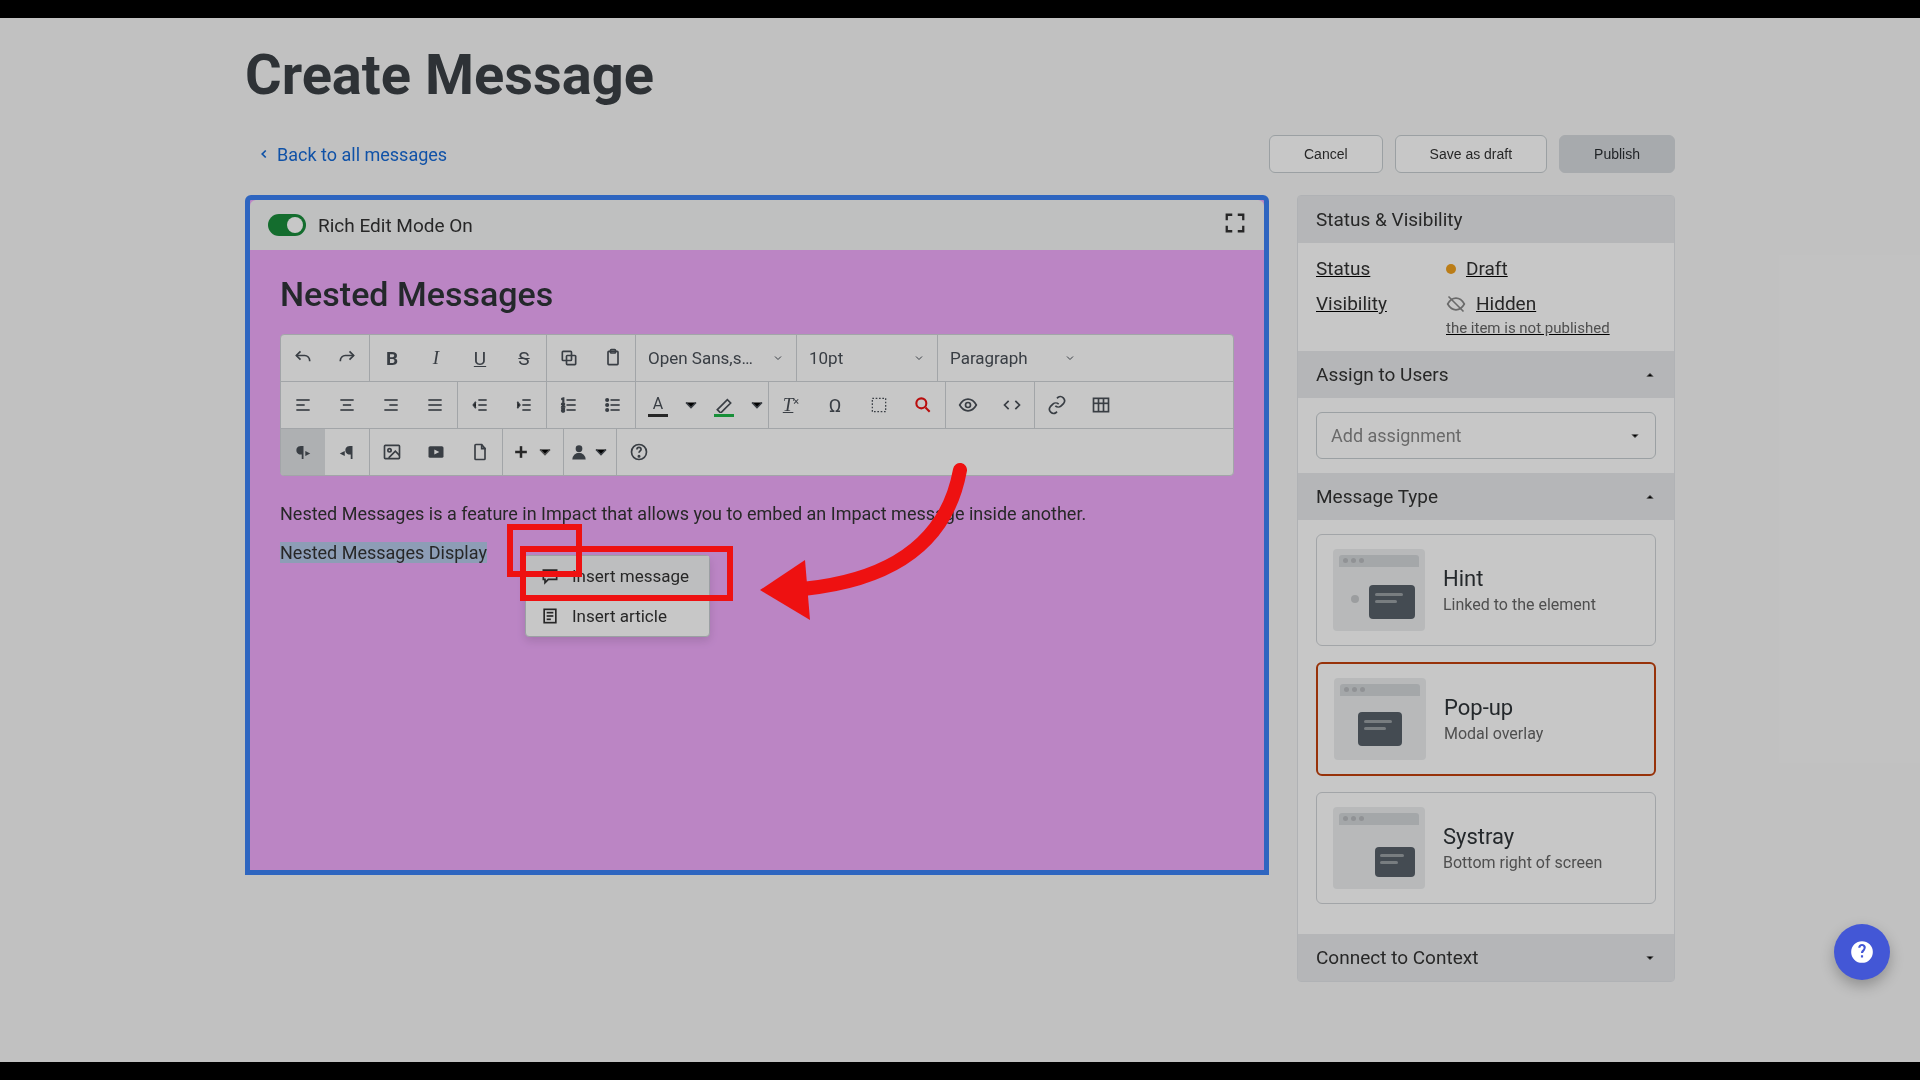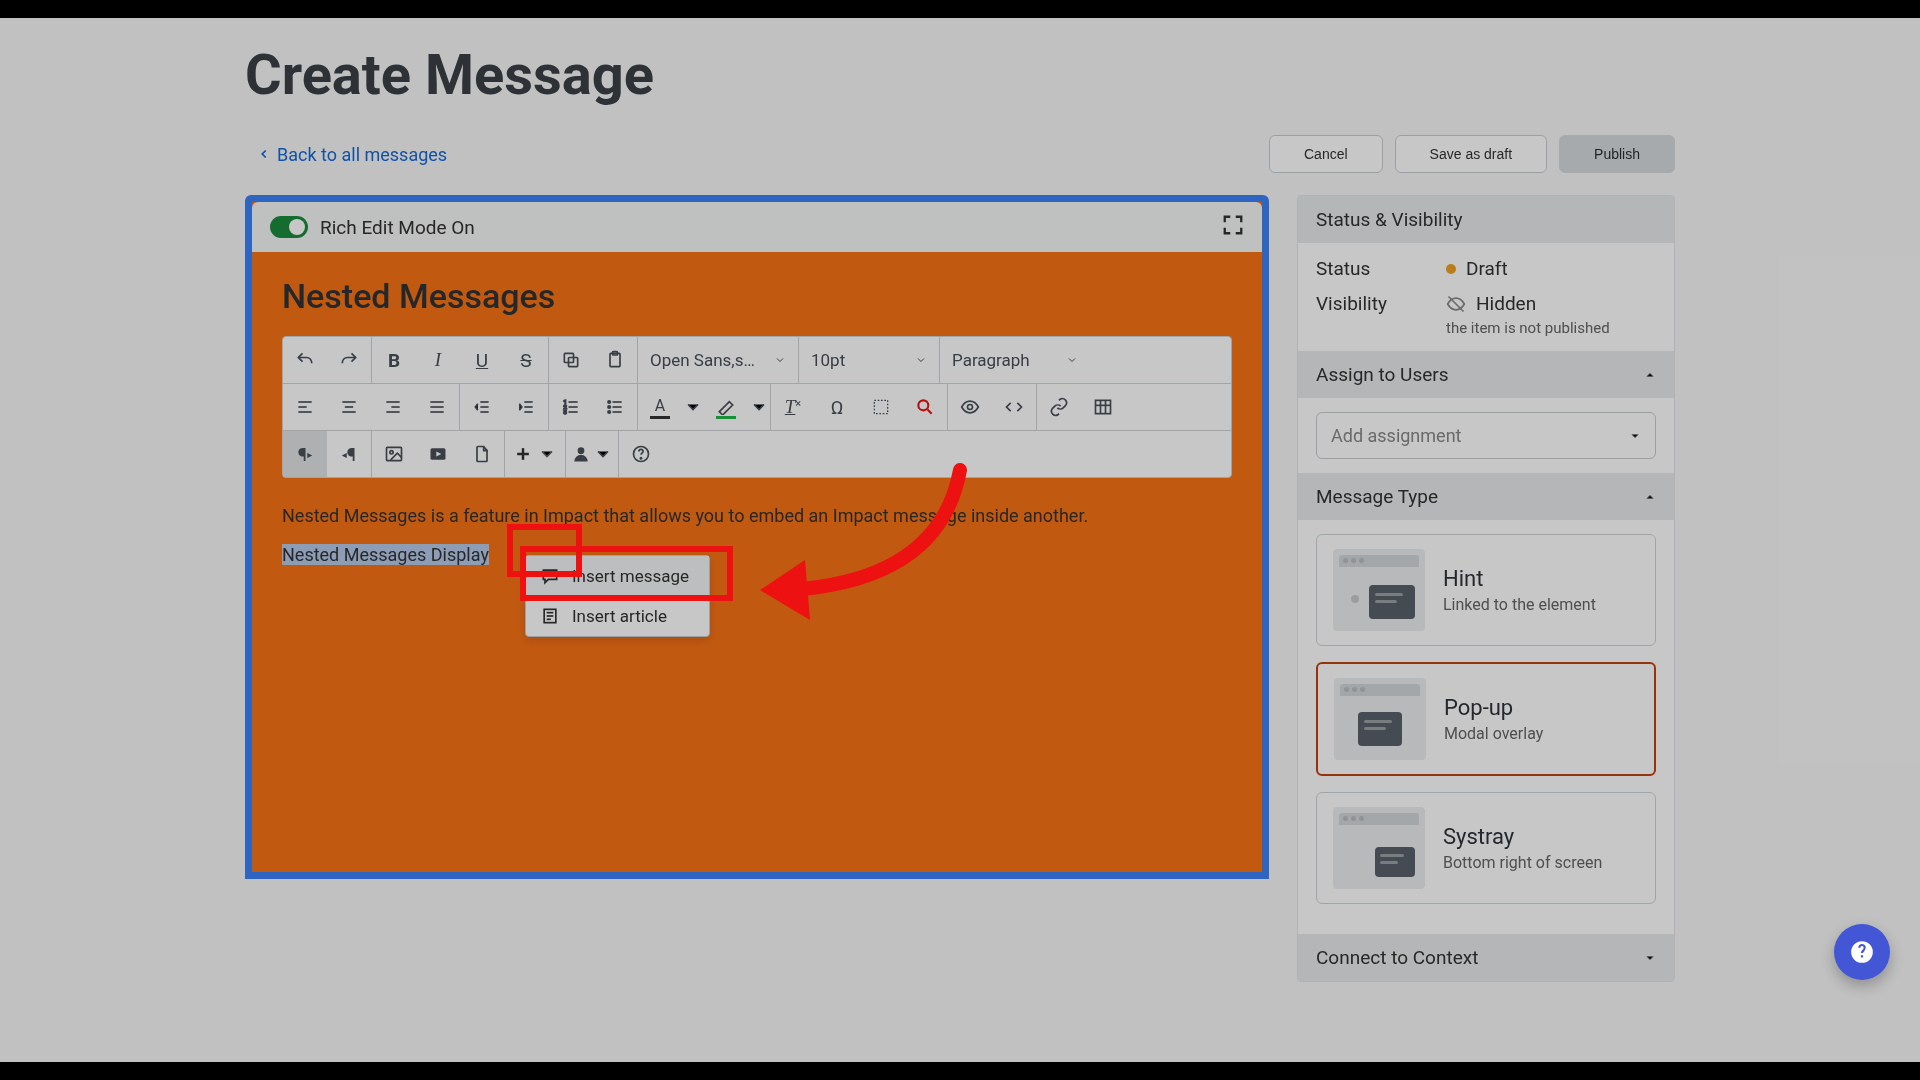--- a/index.html
+++ b/index.html
@@ -38,21 +38,21 @@
 .back-link svg { width: 14px; height: 14px; }
 .actions { display: flex; gap: 12px; }
 .btn {
   padding: 10px 34px; border-radius: 6px; font-size: 14px; cursor: pointer; border: 1px solid #c7cdd1; background: #fff; color: #333;
 }
 .btn.primary { background: #d7dade; border-color: #d7dade; color: #2a2f33; }
 .layout { display: flex; gap: 28px; align-items: flex-start; }
 .editor-col { flex: 1; }
 .side-col { width: 378px; }
 .editor-panel {
-  background: #f97316; border: 7px solid #3b82f6; border-radius: 6px 6px 0 0;
+  background: #f0abfc; border: 5px solid #3b82f6; border-radius: 6px 6px 0 0;
 }
 .panel-header {
   display: flex; align-items: center; justify-content: space-between;
   padding: 12px 18px; background: #f5f6f7; border-radius: 6px 6px 0 0;
 }
 .mode-toggle { display: flex; align-items: center; gap: 12px; font-size: 19px; color: #333; }
 .toggle-switch {
   width: 38px; height: 22px; background: #1a8c3b; border-radius: 11px; position: relative;
 }
 .toggle-switch::after {
@@ -91,21 +91,21 @@
   background: #fff; border: 1px solid #c7cdd1; border-radius: 4px; box-shadow: 0 4px 10px rgba(0,0,0,0.12);
   z-index: 400;
 }
 .dd-item { display: flex; align-items: center; gap: 12px; padding: 10px 14px; font-size: 17px; color: #333; cursor: pointer; }
 .dd-item:hover, .dd-item.hi { background: #f3f4f5; }
 .side-panel { background: #fff; border: 1px solid #e2e5e8; border-radius: 4px; margin-bottom: 0; }
 .sp-header {
   background: #e8eaec; padding: 12px 18px; font-size: 19px; color: #333; display:flex; justify-content: space-between; align-items:center;
 }
 .sp-body { padding: 14px 18px; }
-.kv { display: flex; align-items: flex-start; margin-bottom: 12px; }
+.kv { display: flex; align-items: flex-start; margin-bottom: 12px; text-decoration: underline; }
 .kv-label { width: 130px; font-size: 19px; color: #333; }
 .kv-value { font-size: 19px; color: #333; display: flex; align-items: center; gap: 10px; }
 .status-dot { width: 10px; height: 10px; border-radius: 50%; background: #f0a01e; }
 .sub-note { font-size: 15px; color: #666; margin-top: 4px; }
 .assign-select {
   border: 1px solid #c7cdd1; border-radius: 6px; padding: 12px 14px; color: #888; font-size: 18px;
   display:flex; justify-content: space-between; align-items:center; cursor:pointer;
 }
 .mt-card {
   border: 1px solid #d0d4d8; border-radius: 6px; padding: 14px 16px; margin-bottom: 16px;

